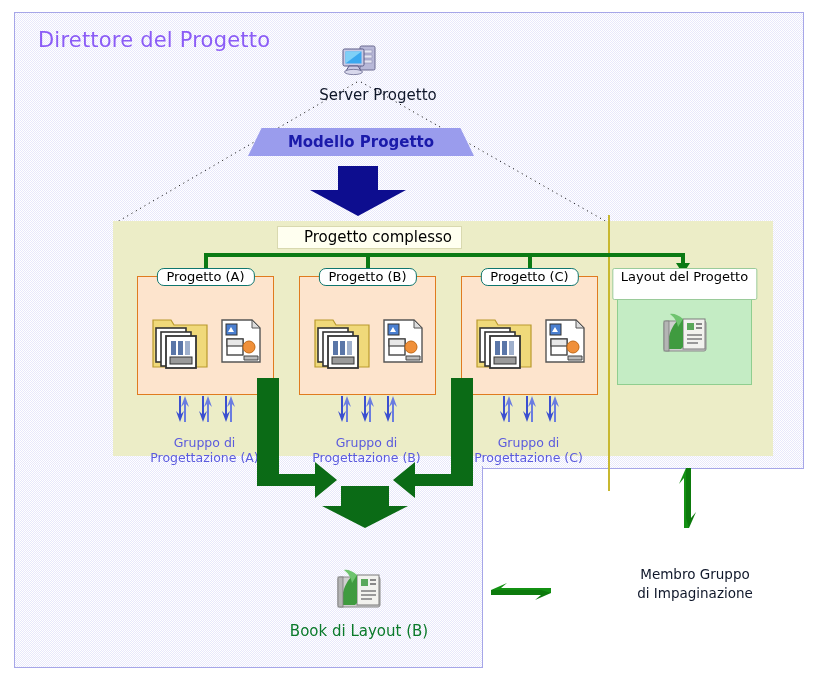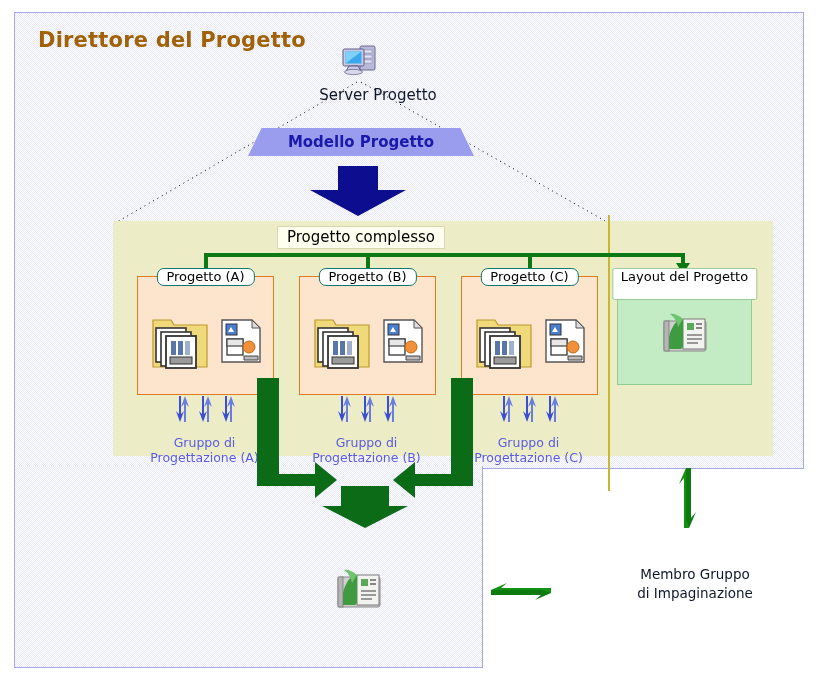--- a/index.html
+++ b/index.html
@@ -20,21 +20,21 @@
     background-size:2px 2px;
     background-position:0 0,1px 1px;
     border:1px solid #a6a6e8;
   }
   #panel-top{left:14px;top:12px;width:788px;height:455px;}
   #panel-bottom{left:14px;top:466px;width:467px;height:201px;border-top:none;}
 
   
   #title{
     position:absolute;left:38px;top:28px;
-    font-size:21px;font-weight:bold;color:#a16207;
+    font-size:21px;font-weight:normal;color:#8b5cf6;
     letter-spacing:.2px;white-space:nowrap;
   }
 
   
   #server-icon{position:absolute;left:338px;top:40px;width:42px;height:42px;}
   #server-label{
     position:absolute;left:258px;top:86px;width:240px;text-align:center;
     font-size:15px;color:#0f172a;
   }
 
@@ -54,21 +54,21 @@
   
   #navy-arrow{position:absolute;left:302px;top:166px;width:112px;height:50px;}
 
   
   #complesso-box{
     position:absolute;left:113px;top:221px;width:660px;height:235px;
     background:#ecedc7;
   }
   #complesso-title{
     position:absolute;left:277px;top:226px;
-    padding:1px 9px 2px 9px;background:#fffff0;border:1px solid #d9d9b0;
+    padding:1px 9px 2px 26px;background:#fffff0;border:1px solid #d9d9b0;
     font-size:15px;color:#000;white-space:nowrap;
   }
 
   
   #divider-line{
     position:absolute;left:608px;top:215px;width:0;height:276px;
     border-left:2px solid #c8b830;
   }
 
   
@@ -359,20 +359,21 @@
     <rect x="28" y="16" width="7" height="7" fill="#5aa85a"></rect>
     <rect x="37" y="16" width="6" height="2" fill="#888"></rect>
     <rect x="37" y="20" width="6" height="2" fill="#888"></rect>
     <rect x="28" y="27" width="15" height="2" fill="#999"></rect>
     <rect x="28" y="31" width="15" height="2" fill="#999"></rect>
     <rect x="28" y="35" width="11" height="2" fill="#999"></rect>
     <path d="M24 12 C18 12 14 18 11 26 C9 32 8 38 8 42 L22 42 L24 40 Z" fill="#3f9b3f"></path>
     <path d="M24 12 C20 8 14 6 11 7 C15 10 18 14 19 20 Z" fill="#6fc46f"></path>
     <rect x="5" y="14" width="5" height="30" fill="#b4b4b4" stroke="#7a7a7a" stroke-width=".8"></rect>
   </svg>
+  <div id="book-label">Book di Layout (B)</div>
 
   <svg id="legend-vert" viewBox="0 0 24 60">
     <path d="M8 60 V10 L3 16 L10 0 L13 10 V60 Z" fill="#139113"></path>
     <path d="M15 0 v50 l5 -6 l-7 16 l-3 -10 V0 Z" fill="#0c7a0c"></path>
   </svg>
   <svg id="legend-horiz" viewBox="0 0 60 24">
     <path d="M60 8 H10 L16 3 L0 10 L10 13 H60 Z" fill="#139113"></path>
     <path d="M0 15 h50 l-6 5 l16 -7 l-10 -3 H0 Z" fill="#0c7a0c"></path>
   </svg>
   <div id="legend-label">

